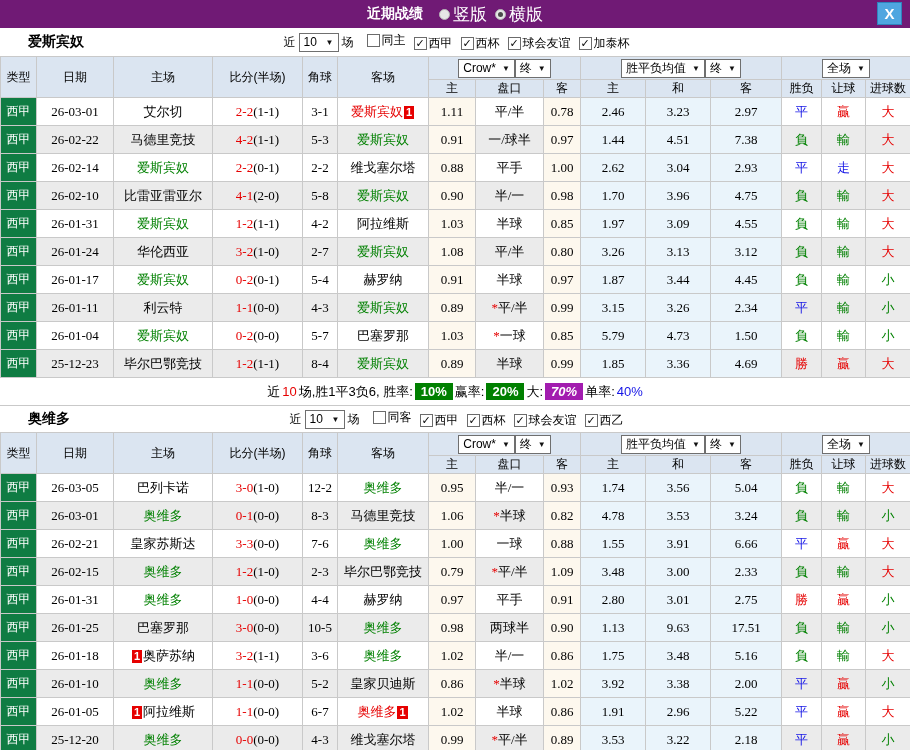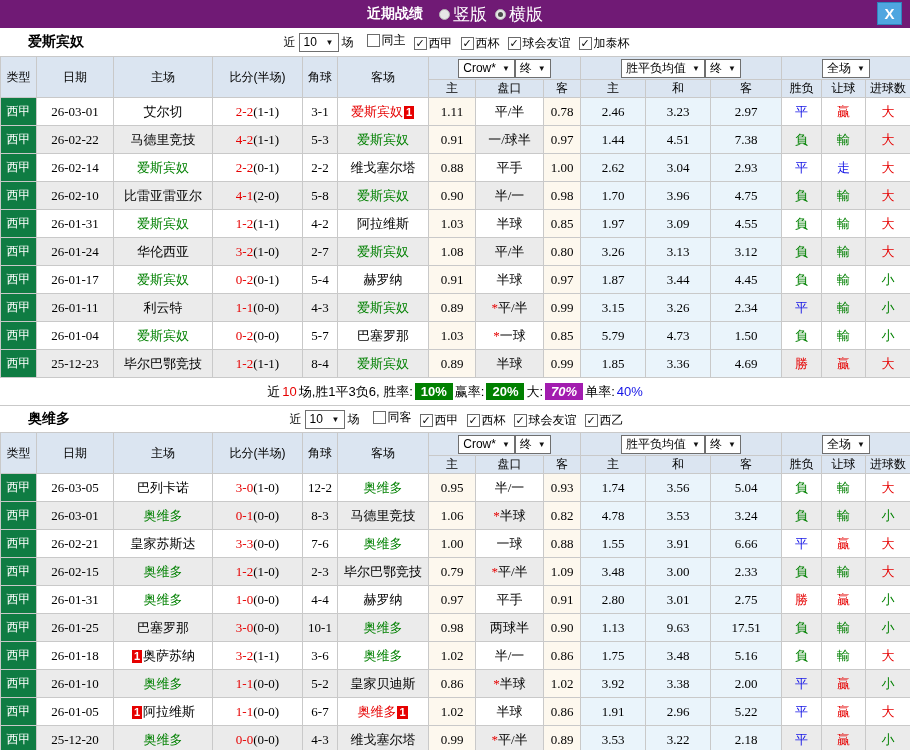--- a/index.html
+++ b/index.html
@@ -548,21 +548,21 @@
     <td class="azure">2.75</td>
     <td class="stripe"><span class="c-r">勝</span></td>
     <td class="stripe"><span class="c-r">贏</span></td>
     <td class="stripe"><span class="c-g">小</span></td>
   </tr>
           <tr class="even">
     <td class="league">西甲</td>
     <td class="stripe">26-01-25</td>
     <td class="stripe"><span class="c-k">巴塞罗那</span></td>
     <td class="stripe"><span class="c-r">3-0</span><span class="c-k">(0-0)</span></td>
-    <td class="stripe">10-1</td>
+    <td class="stripe">10-5</td>
     <td class="stripe"><span class="c-g">奥维多</span></td>
     <td class="cream">0.98</td>
     <td class="stripe"><span class="c-k">两球半</span></td>
     <td class="cream">0.90</td>
     <td class="azure">1.13</td>
     <td class="azure">9.63</td>
     <td class="azure">17.51</td>
     <td class="stripe"><span class="c-g">負</span></td>
     <td class="stripe"><span class="c-g">輸</span></td>
     <td class="stripe"><span class="c-g">小</span></td>

